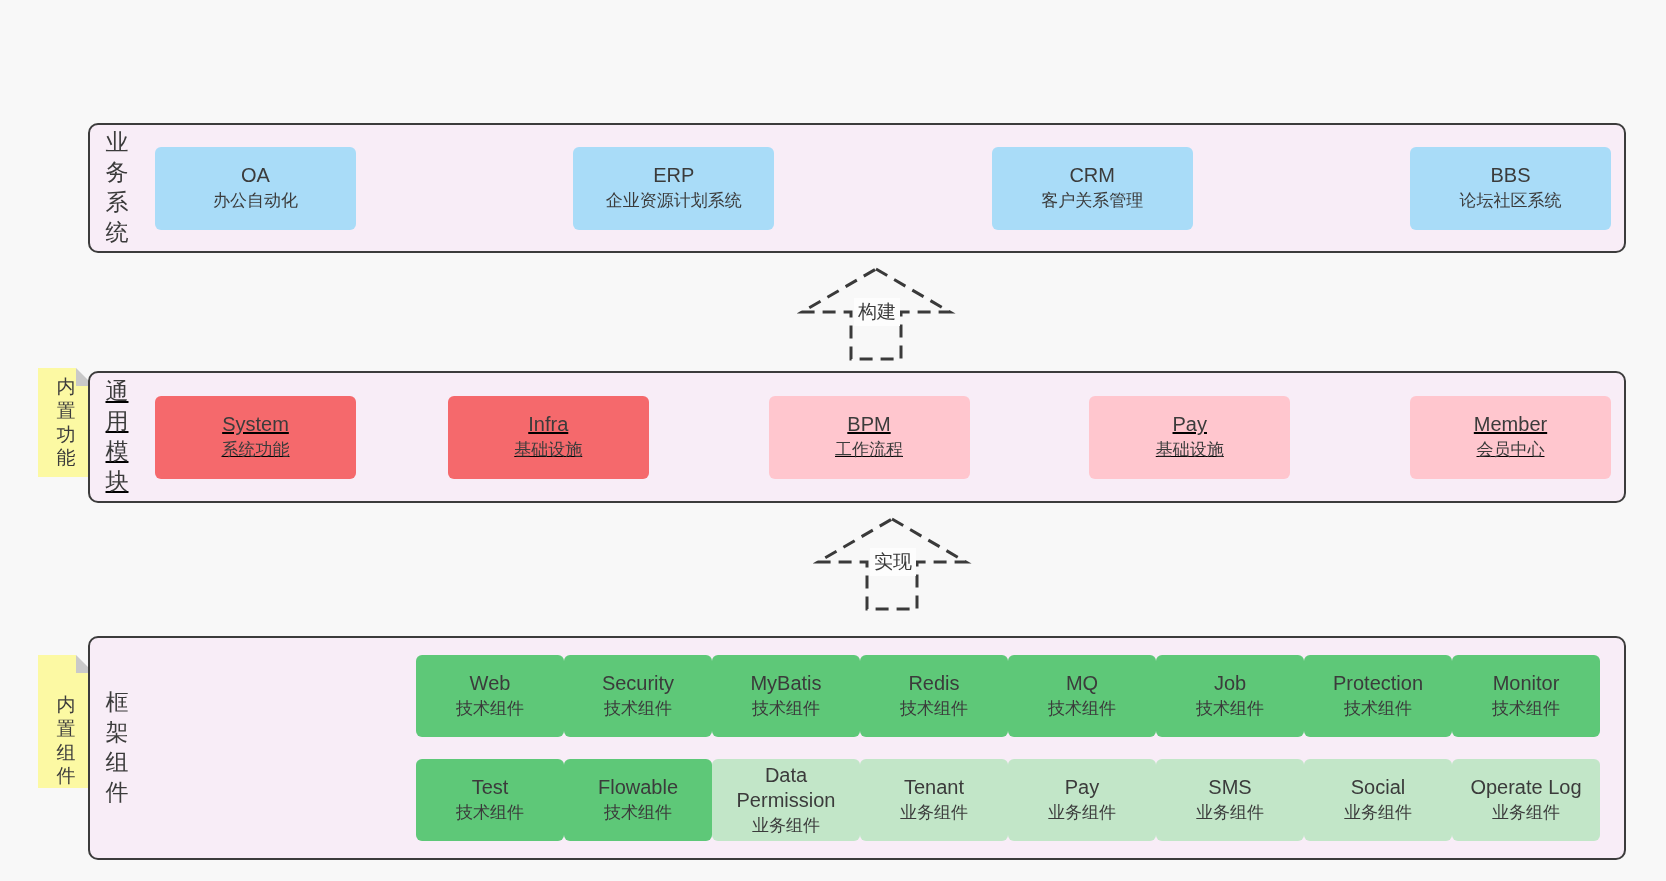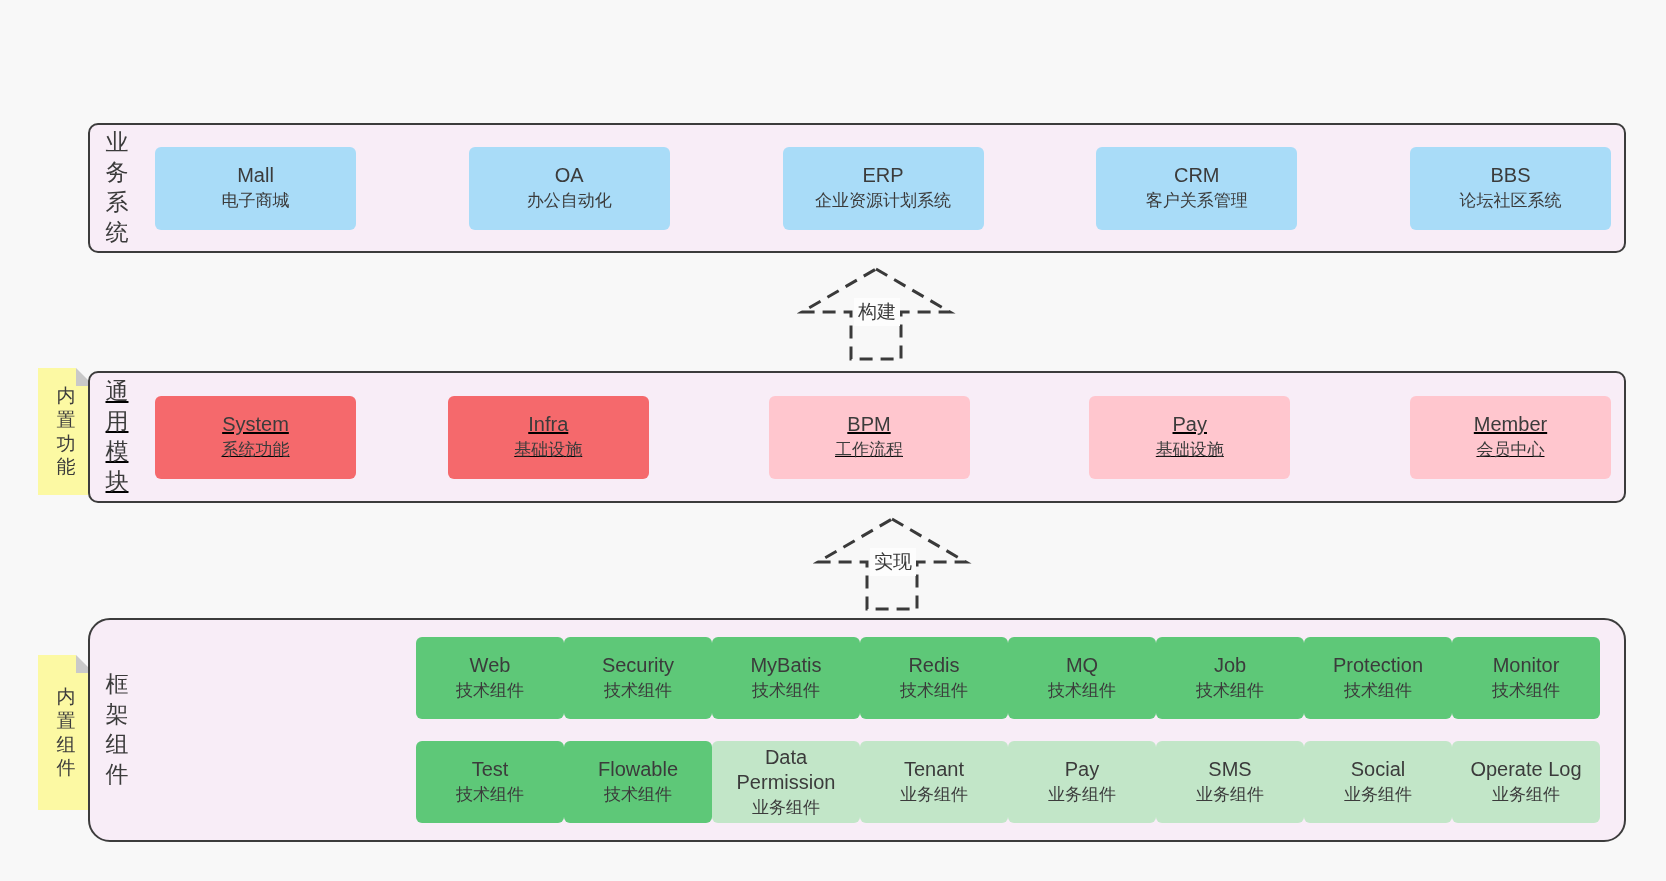--- a/index.html
+++ b/index.html
@@ -20,21 +20,21 @@
     position: absolute;
     background: var(--band_bg);
     border: 2px solid var(--band_border);
     border-radius: 10px;
     box-sizing: border-box;
     display: flex;
     z-index: 2;
   }
   #band-business   { left:88px; top:123px; width:1538px; height:130px; }
   #band-modules    { left:88px; top:371px; width:1538px; height:132px;text-decoration:underline; }
-  #band-components { left:88px; top:618px; width:1538px; height:224px;border-radius:22px; }
+  #band-components { left:88px; top:636px; width:1538px; height:224px; }
 
   .band-label {
     width: 30px;
     margin-left: 12px;
     align-self: center;
     font-size: 23px;
     line-height: 1.3;
     color: var(--text);
     text-align: center;
     word-break: break-all;
@@ -85,22 +85,22 @@
   
   .note {
     position: absolute;
     width: 56px;
     background: var(--note_yellow);
     z-index: 1;
     display: flex;
     align-items: center;
     justify-content: center;
   }
-  #note-features   { left:38px; top:368px; height:127px; }
-  #note-components { left:38px; top:655px; height:155px; }
+  #note-features   { left:38px; top:368px; height:109px; }
+  #note-components { left:38px; top:655px; height:133px;align-items:flex-end; }
   .note::before {
     content: "";
     position: absolute;
     top: 0; right: 0;
     border-style: solid;
     border-width: 0 18px 18px 0;
     border-color: var(--page_bg) var(--page_bg) var(--note_fold) var(--note_fold);
   }
   .note-text {
     width: 20px;
@@ -143,24 +143,20 @@
   </div>
 
   <div class="note" id="note-components">
     <div class="note-text">内置组件</div>
   </div>
 
   <div class="band" id="band-business">
     <div class="band-label">业务系统</div>
     <div class="band-boxes">
       <div class="box blue">
-        <div class="name">Mall</div>
-        <div class="desc">电子商城</div>
-      </div>
-      <div class="box blue">
         <div class="name">OA</div>
         <div class="desc">办公自动化</div>
       </div>
       <div class="box blue">
         <div class="name">ERP</div>
         <div class="desc">企业资源计划系统</div>
       </div>
       <div class="box blue">
         <div class="name">CRM</div>
         <div class="desc">客户关系管理</div>

